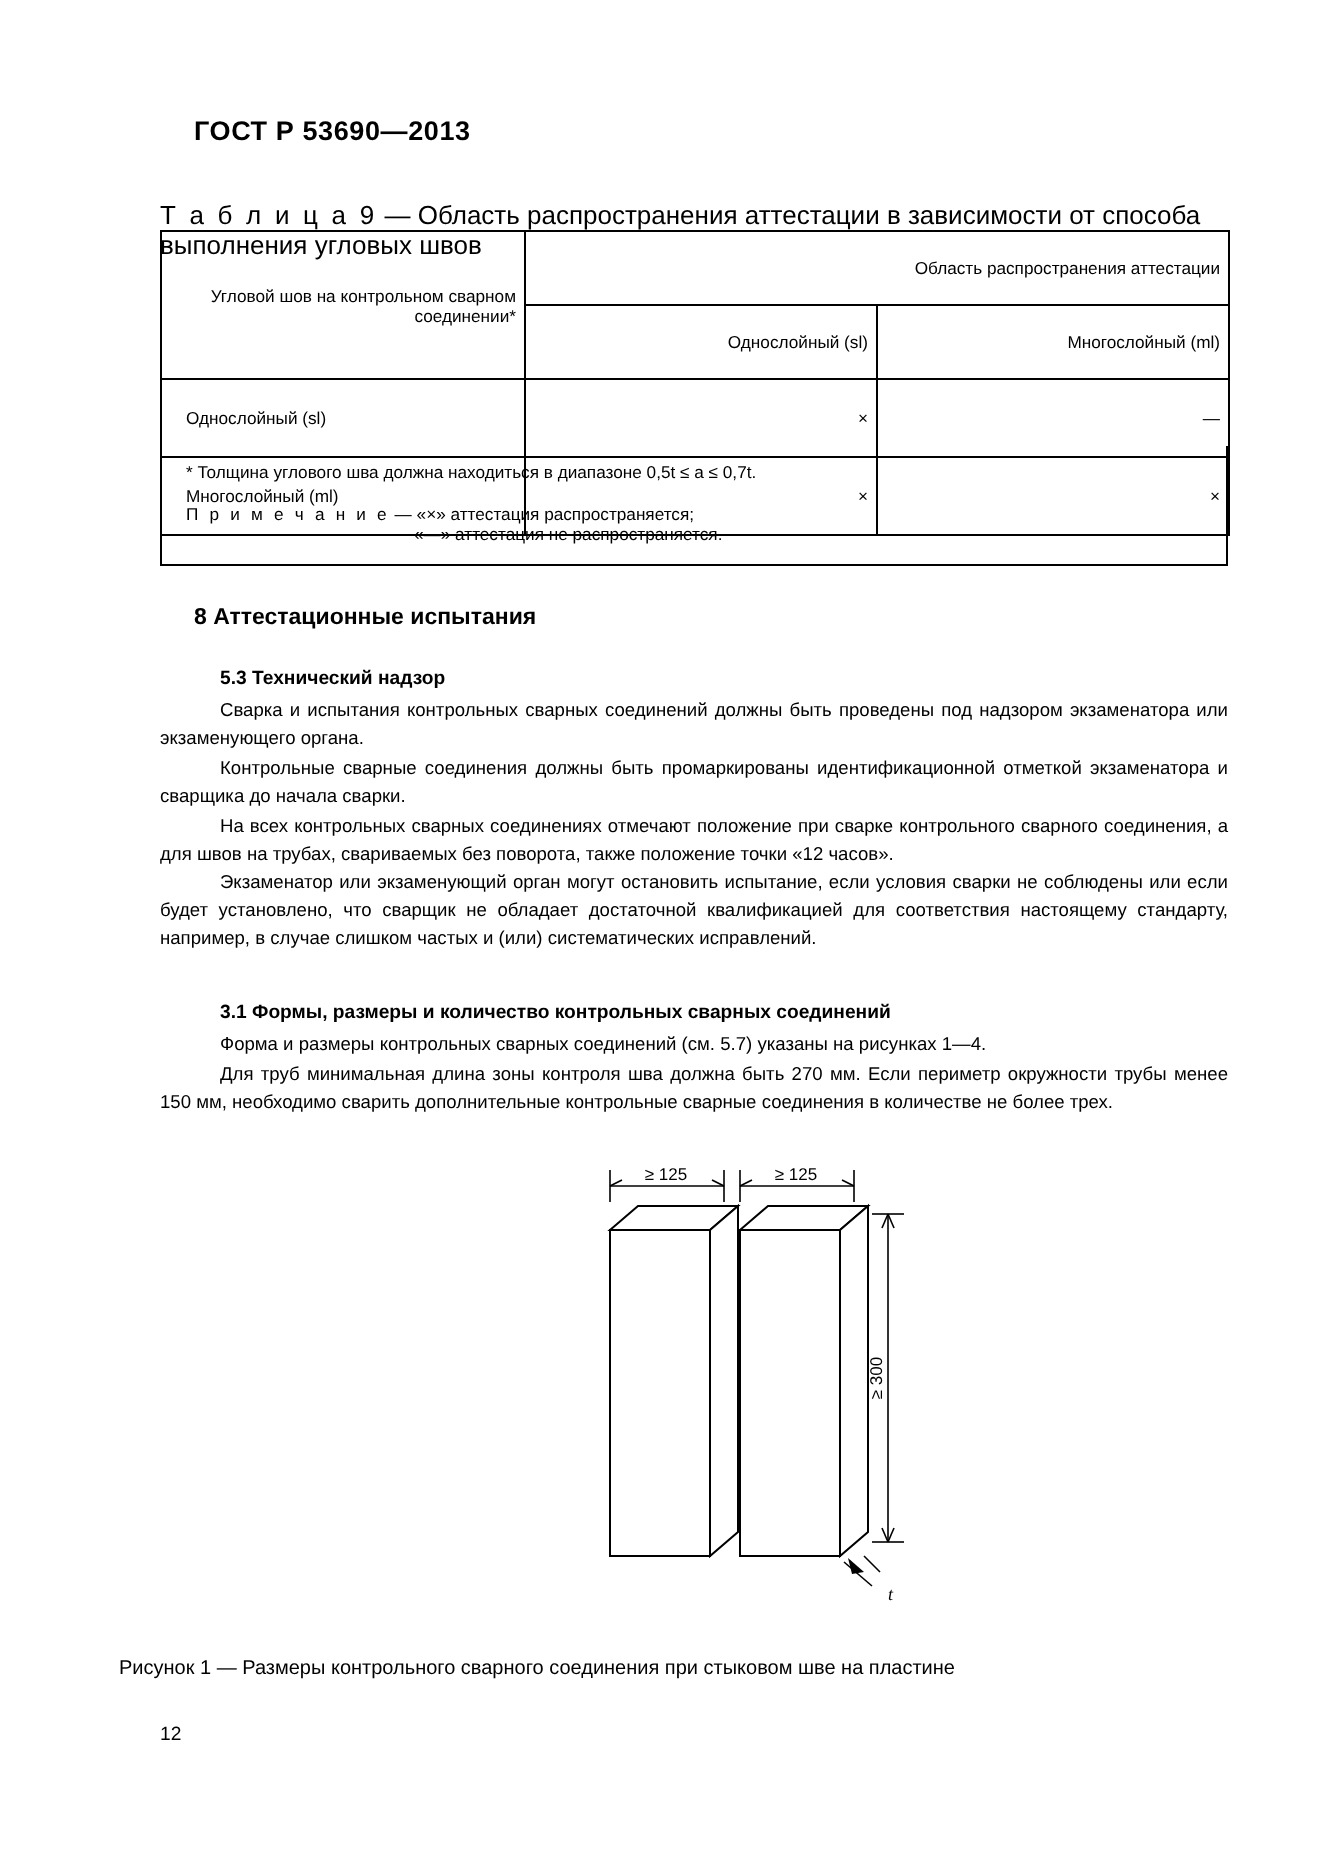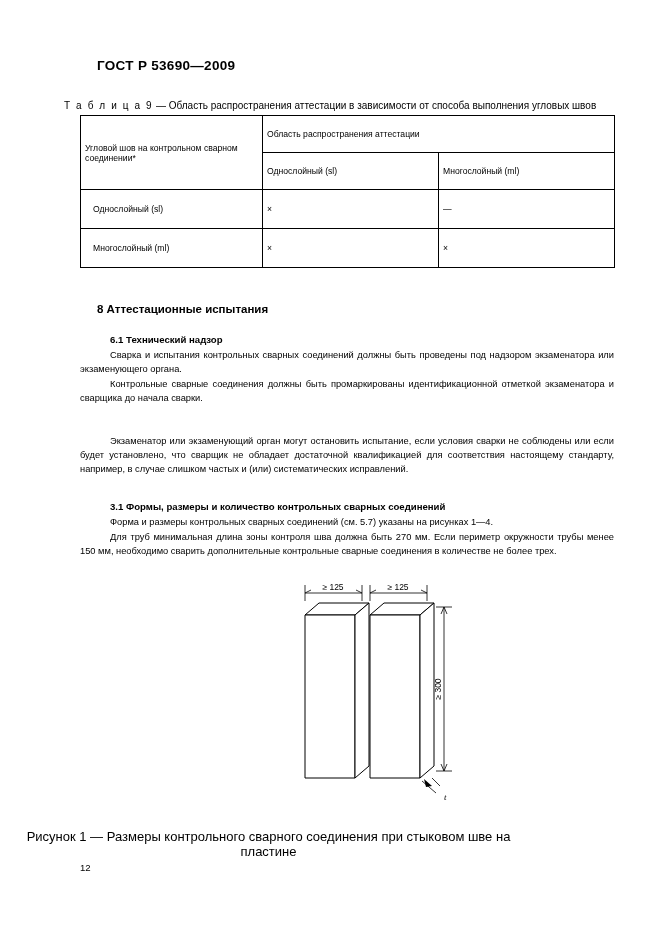--- a/index.html
+++ b/index.html
@@ -28,24 +28,24 @@
     left: 97px;
     top: 58px;
     font-size: 13.5px;
     font-weight: bold;
     letter-spacing: 0.3px;
   }
 
   
   .table-caption {
     position: absolute;
-    left: 64px;
+    left: 80px;
     top: 100px;
     width: 540px;
-    font-size: 10px;
+    font-size: 13px;
     color: #000;
   }
   .table-caption .spaced {
     letter-spacing: 1.6px;
   }
 
   
   .tbl-wrap {
     position: absolute;
     left: 80px;
@@ -54,21 +54,21 @@
   }
   table.main-tbl {
     border-collapse: collapse;
     width: 534px;
     table-layout: fixed;
   }
   table.main-tbl td, table.main-tbl th {
     border: 1px solid #000;
     font-weight: normal;
     font-size: 8.6px;
-    text-align: left;
+    text-align: right;
     vertical-align: middle;
     padding: 7px 4px;
   }
   table.main-tbl td.left-cell {
     text-align: left;
     padding-left: 12px;
   }
   .h-col1 { width: 182px; }
   .h-col2 { width: 176px; }
   .h-col3 { width: 176px; }
@@ -142,37 +142,37 @@
     width: 661px;
     text-align: center;
     font-size: 7.8px;
   }
   .fig-caption {
     position: absolute;
     left: 0;
     top: 829px;
     width: 537px;
     text-align: center;
-    font-size: 13px;
+    font-size: 10px;
   }
 
   
   .page-num {
     position: absolute;
     left: 80px;
     top: 862px;
     font-size: 9.6px;
   }
 </style>
 </head>
 <body>
 
 <div class="page">
 
-  <div class="doc-header">ГОСТ Р 53690—2009</div>
+  <div class="doc-header">ГОСТ Р 53690—2013</div>
 
   <div class="table-caption">
     <span class="spaced">Т а б л и ц а  9</span><span> — Область распространения аттестации в зависимости от способа выполнения угловых швов</span>
   </div>
 
   <div class="tbl-wrap">
     <table class="main-tbl">
       <colgroup>
         <col class="h-col1">
           <col class="h-col2">
@@ -194,33 +194,43 @@
         </tr>
         <tr>
           <td class="left-cell" style="height:24px;">Многослойный (ml)</td>
           <td class="mark-cell">×</td>
           <td class="mark-cell">×</td>
         </tr>
       </tbody>
     </table>
   </div>
 
+  <div class="tbl-foot" style="top:223px;">
+    <div class="fn-line">* Толщина углового шва должна находиться в диапазоне 0,5t ≤ a ≤ 0,7t.</div>
+    <div>
+      <span class="note-label">П р и м е ч а н и е</span><span> — «×» аттестация распространяется;</span>
+    </div>
+    <div class="note-indent">«—» аттестация не распространяется.</div>
+  </div>
 
   <div class="sec-head" style="top:303px;">8  Аттестационные испытания</div>
 
-  <div class="sub-head" style="top:334px;">6.1  Технический надзор</div>
+  <div class="sub-head" style="top:334px;">5.3  Технический надзор</div>
 
   <div class="body-txt" style="top:377px;">
     <p>Контрольные сварные соединения должны быть промаркированы идентификационной отметкой экзаменатора и сварщика до начала сварки.</p>
   </div>
 
   <div class="body-txt" style="top:348px;">
     <p>Сварка и испытания контрольных сварных соединений должны быть проведены под надзором экзаменатора или экзаменующего органа.</p>
   </div>
 
+  <div class="body-txt" style="top:406px;">
+    <p>На всех контрольных сварных соединениях отмечают положение при сварке контрольного сварного соединения, а для швов на трубах, свариваемых без поворота, также положение точки «12 часов».</p>
+  </div>
 
   <div class="body-txt" style="top:434px;">
     <p>Экзаменатор или экзаменующий орган могут остановить испытание, если условия сварки не соблюдены или если будет установлено, что сварщик не обладает достаточной квалификацией для соответствия настоящему стандарту, например, в случае слишком частых и (или) систематических исправлений.</p>
   </div>
 
   <div class="sub-head" style="top:501px;">3.1  Формы, размеры и количество контрольных сварных соединений</div>
 
   <div class="body-txt" style="top:515px;">
     <p>Форма и размеры контрольных сварных соединений (см. 5.7) указаны на рисунках 1—4.</p>
   </div>

